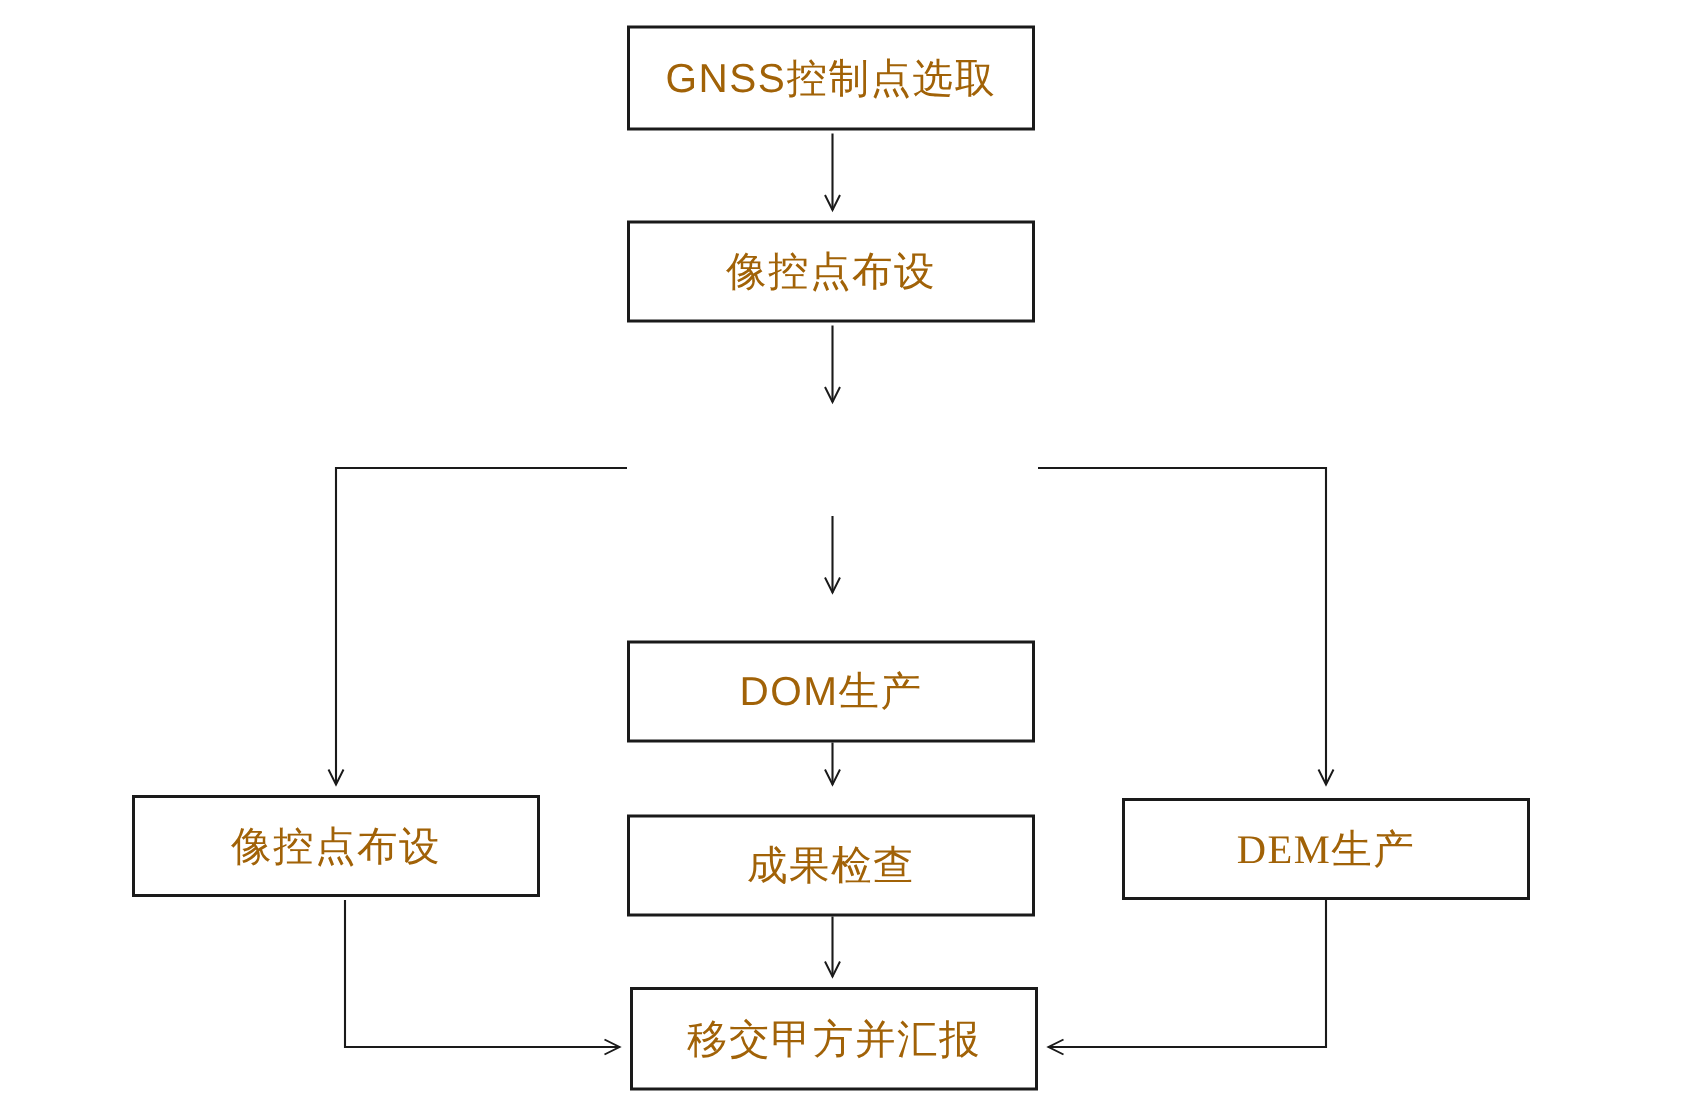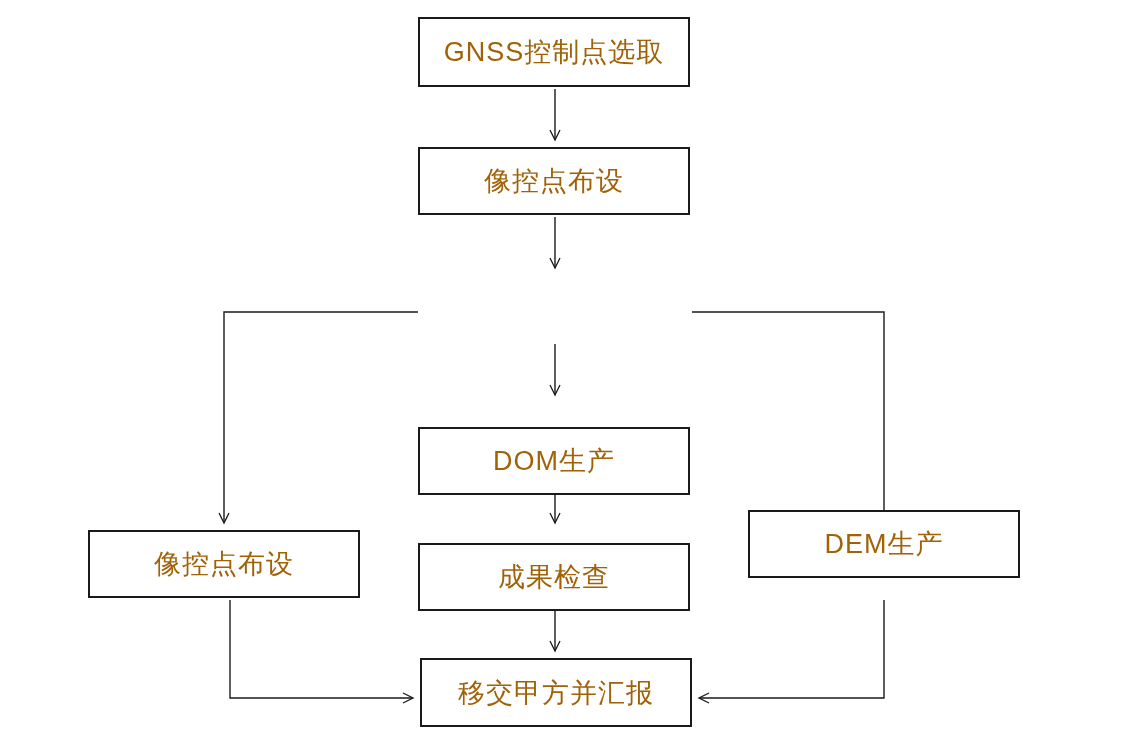--- a/index.html
+++ b/index.html
@@ -37,21 +37,21 @@
     width: 1126px;
     height: 741px;
     pointer-events: none;
   }
   #node-gnss          { left: 418px; top: 17px;  height: 70px; }
   #node-image-control { left: 418px; top: 147px; text-align: center; }
   #node-lidar         { left: 418px; top: 275px; height: 67px; }
   #node-dom           { left: 418px; top: 402px; margin-top: 25px; }
   #node-data-qc       { left: 88px;  top: 530px; }
   #node-result-check  { left: 418px; top: 530px; margin-top: 13px; }
-  #node-dem           { left: 748px; top: 510px; }
+  #node-dem           { left: 748px; top: 532px; font-family: Liberation Serif, serif; }
   #node-handover      { left: 420px; top: 658px; height: 69px; }
 </style>
 </head>
 <body>
 
 <div class="canvas">
 
   <svg class="edges-layer" width="1126" height="741" viewBox="0 0 1126 741" xmlns="http://www.w3.org/2000/svg">
     <defs>
       <marker id="arrow-open" markerWidth="14" markerHeight="12" refX="0" refY="0" orient="auto" markerUnits="userSpaceOnUse" viewBox="-12 -6 14 12">

